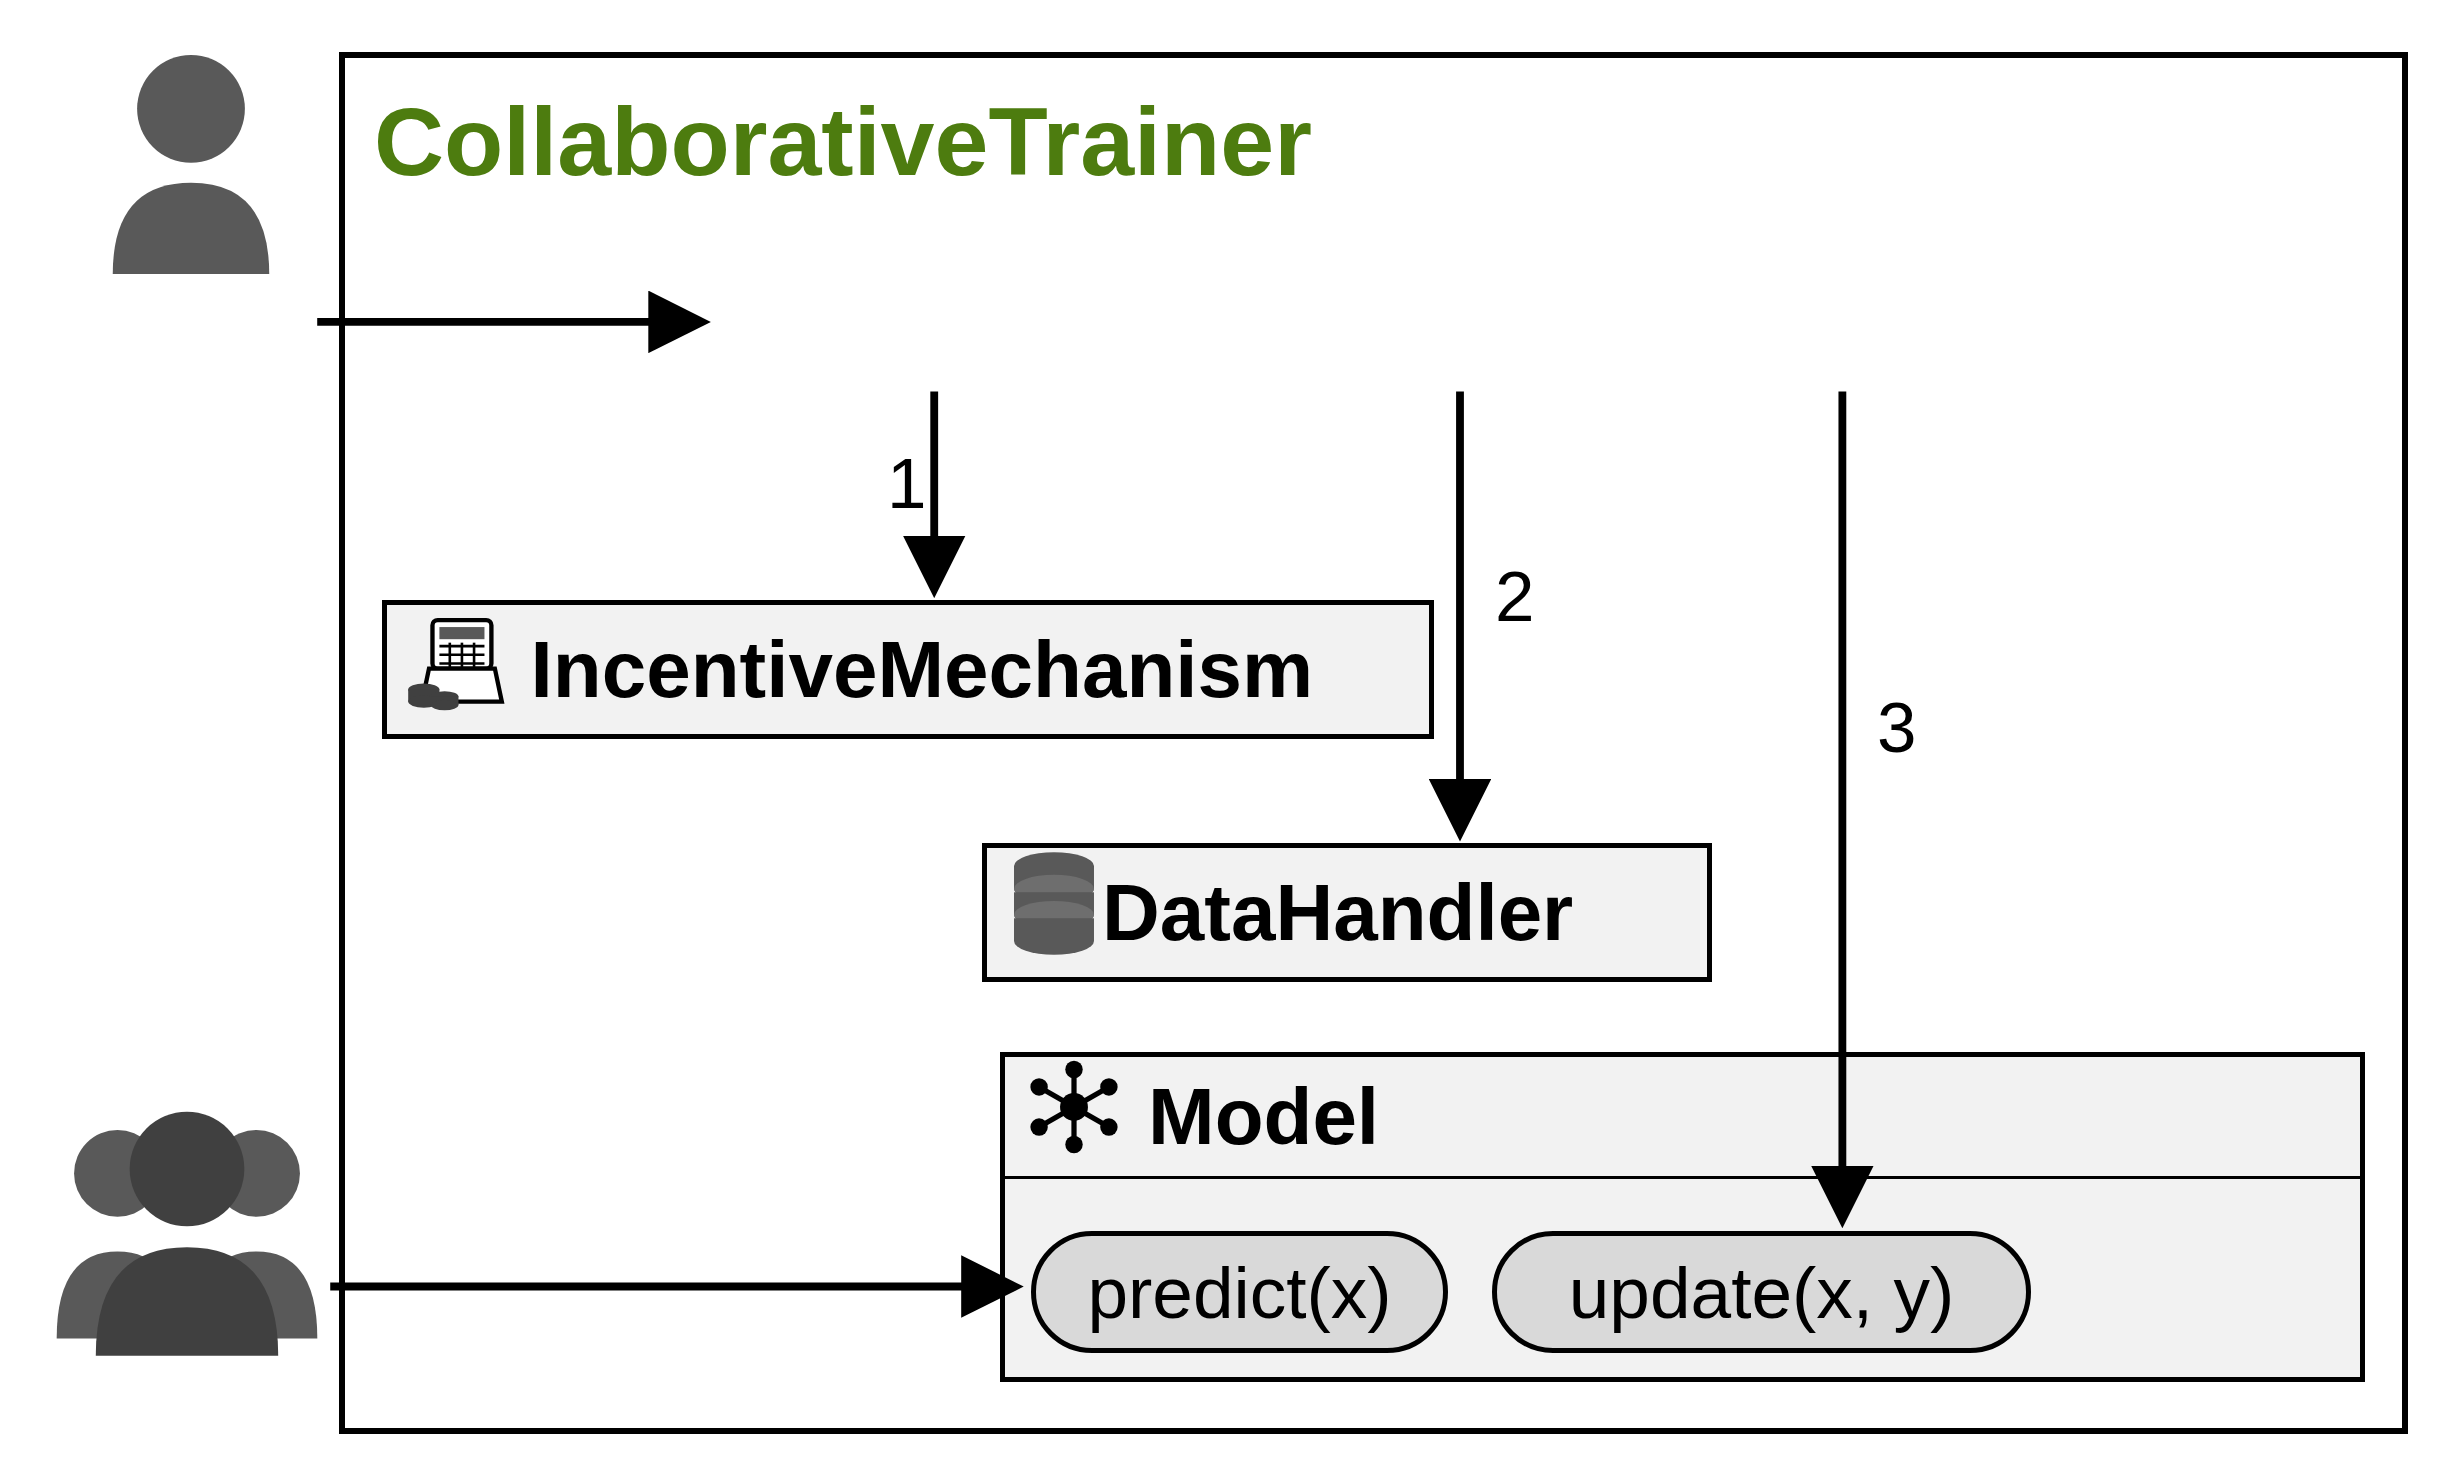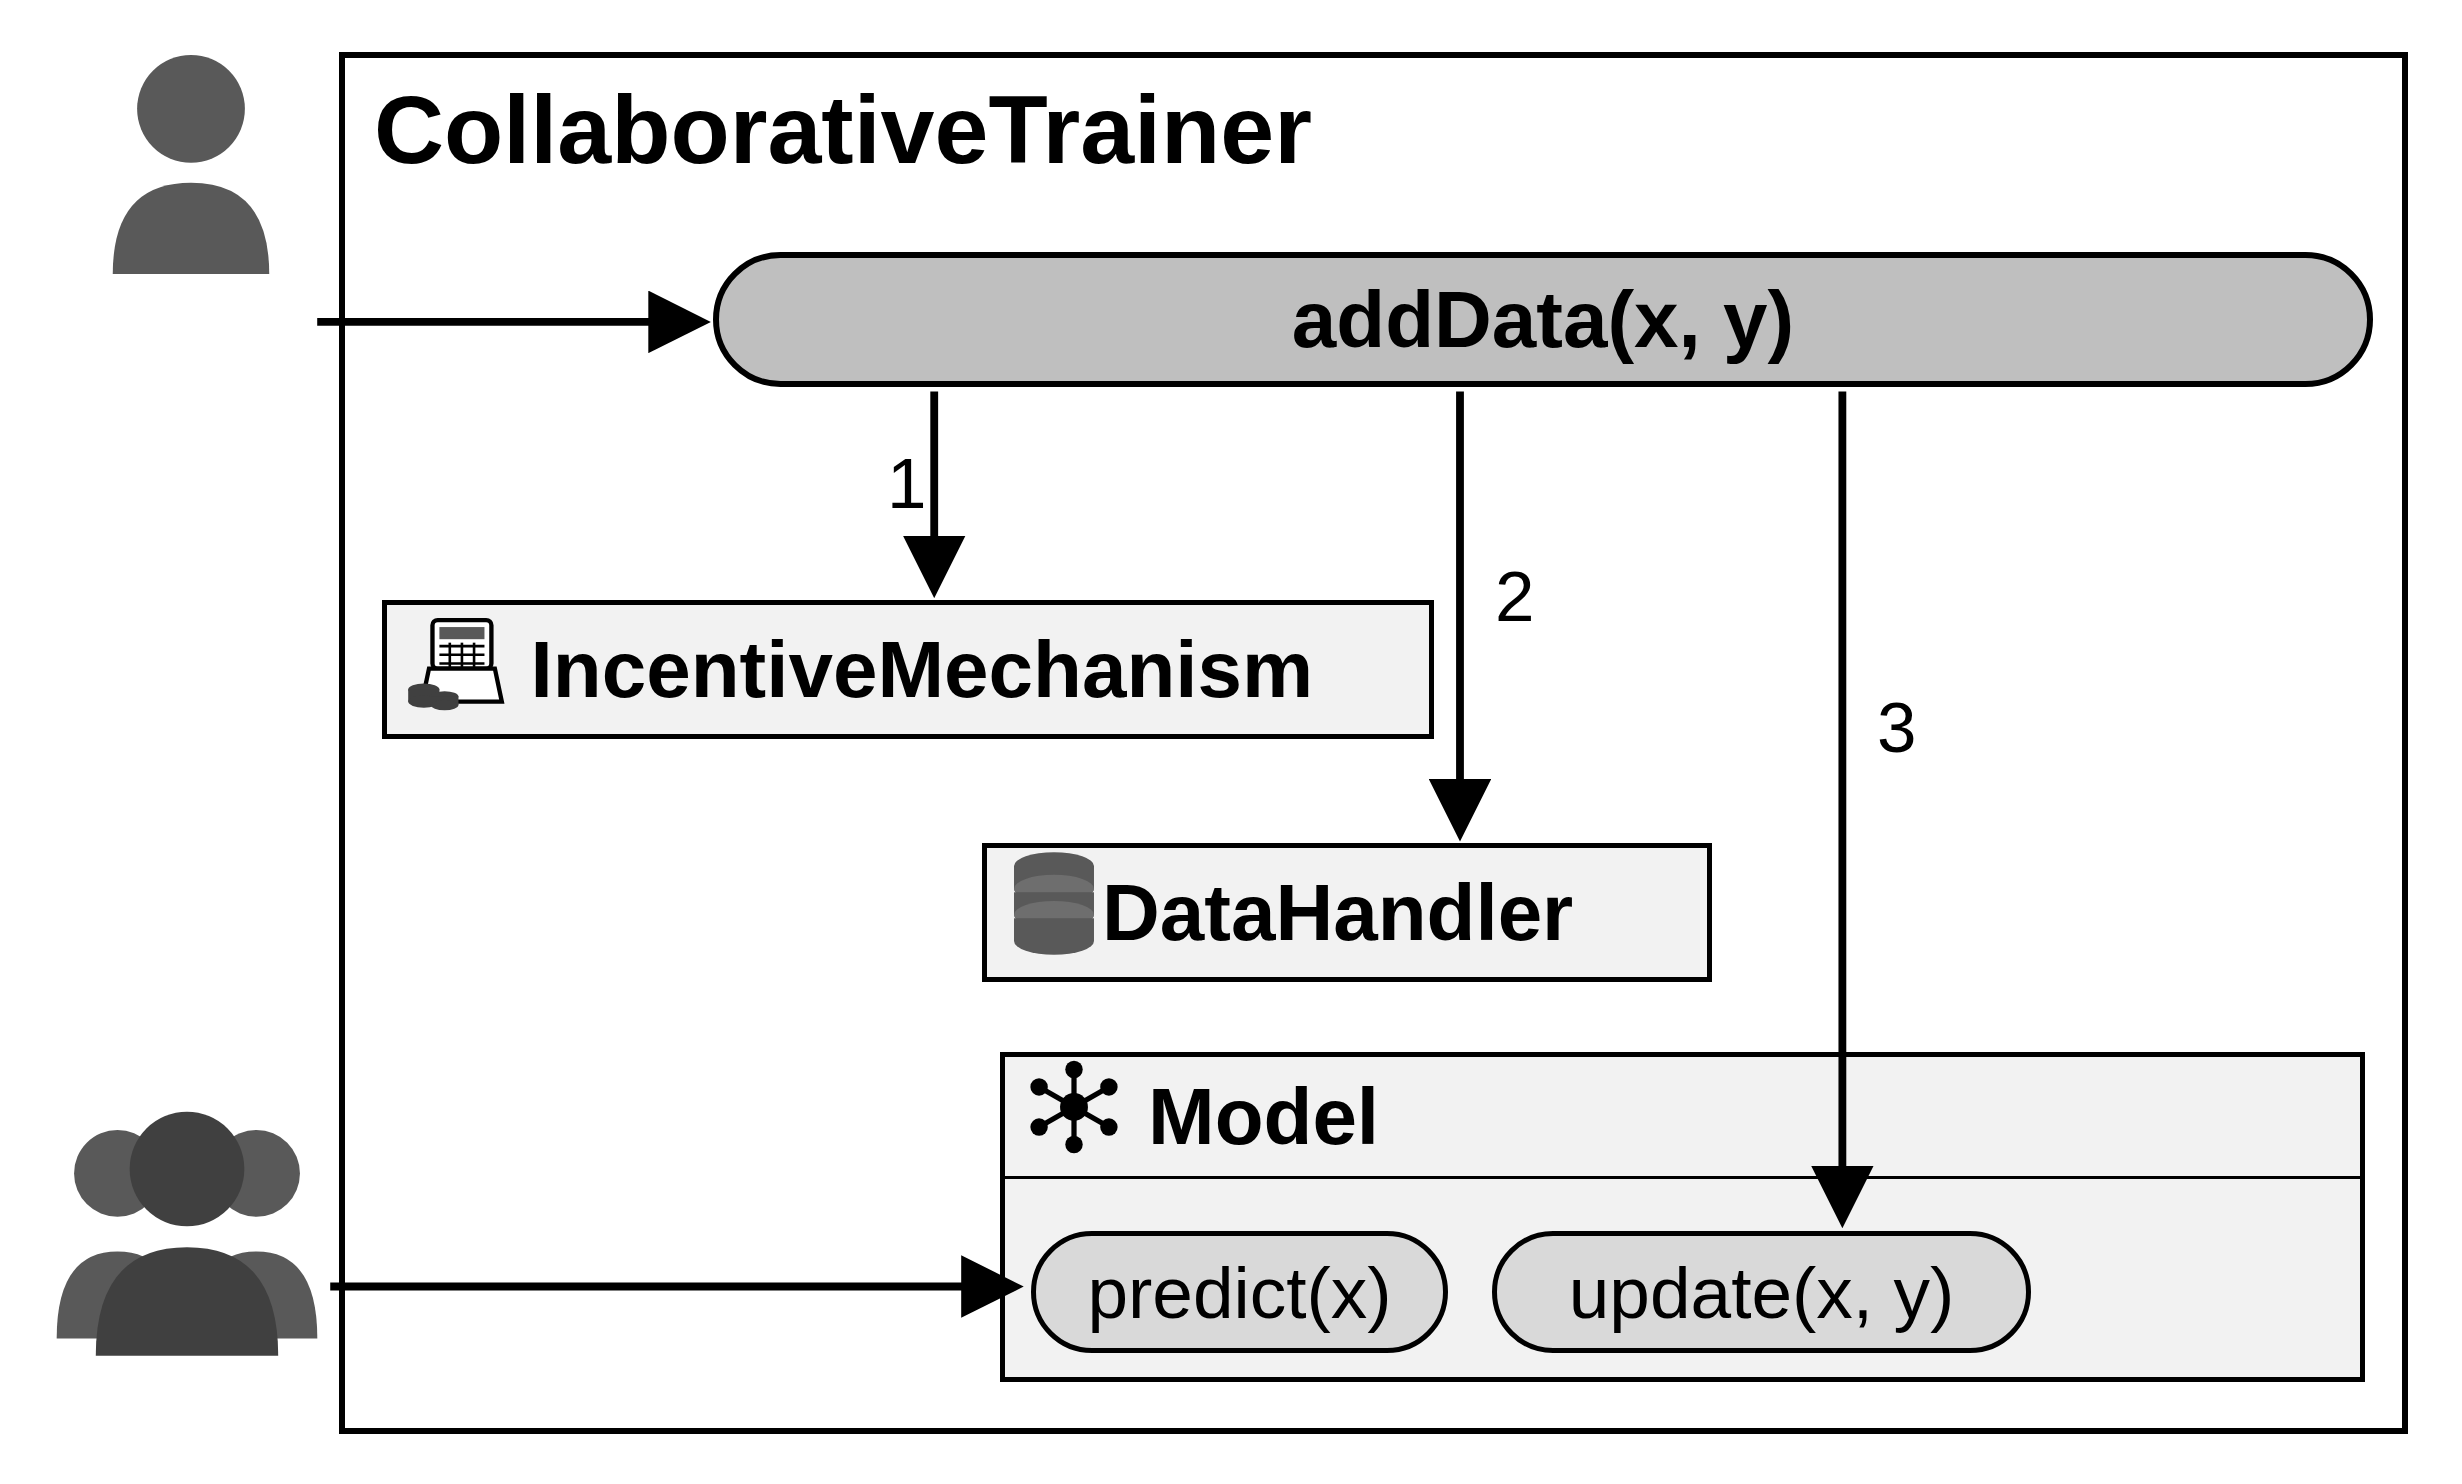--- a/index.html
+++ b/index.html
@@ -21,24 +21,24 @@
     left: 339px;
     top: 52px;
     width: 2069px;
     height: 1382px;
     border: 6px solid #000;
     background: #fff;
   }
   .title {
     position: absolute;
     left: 374px;
-    top: 74px;
+    top: 86px;
     font-size: 97px;
     font-weight: 700;
-    color: #000000;
+    color: #4d7c0f;
   }
   
   .user-single {
     position: absolute;
     left: 104px;
     top: 48px;
     width: 174px;
     height: 226px;
   }
   .xy-bubble-border {
@@ -162,23 +162,20 @@
   <div class="title">CollaborativeTrainer</div>
 
   <div class="user-single">
     <svg viewBox="0 0 200 260" width="174" height="226">
       <circle cx="100" cy="70" r="62" fill="#595959"></circle>
       <path d="M 10 260 Q 10 155 100 155 Q 190 155 190 260 Z" fill="#595959"></path>
     </svg>
   </div>
 
 
-  <div class="add-data">
-    <span>addData(x, y)</span>
-  </div>
 
   <div class="incentive-box">
     <span>
       <svg width="104" height="104" viewBox="0 0 120 120">
         <rect x="34" y="14" width="68" height="56" rx="6" fill="#fff" stroke="#000" stroke-width="5"></rect>
         <rect x="42" y="22" width="52" height="14" fill="#595959"></rect>
         <line x1="42" y1="44" x2="94" y2="44" stroke="#000" stroke-width="3"></line>
         <line x1="42" y1="54" x2="94" y2="54" stroke="#000" stroke-width="3"></line>
         <line x1="42" y1="64" x2="94" y2="64" stroke="#000" stroke-width="3"></line>
         <line x1="54" y1="40" x2="54" y2="68" stroke="#000" stroke-width="3"></line>

